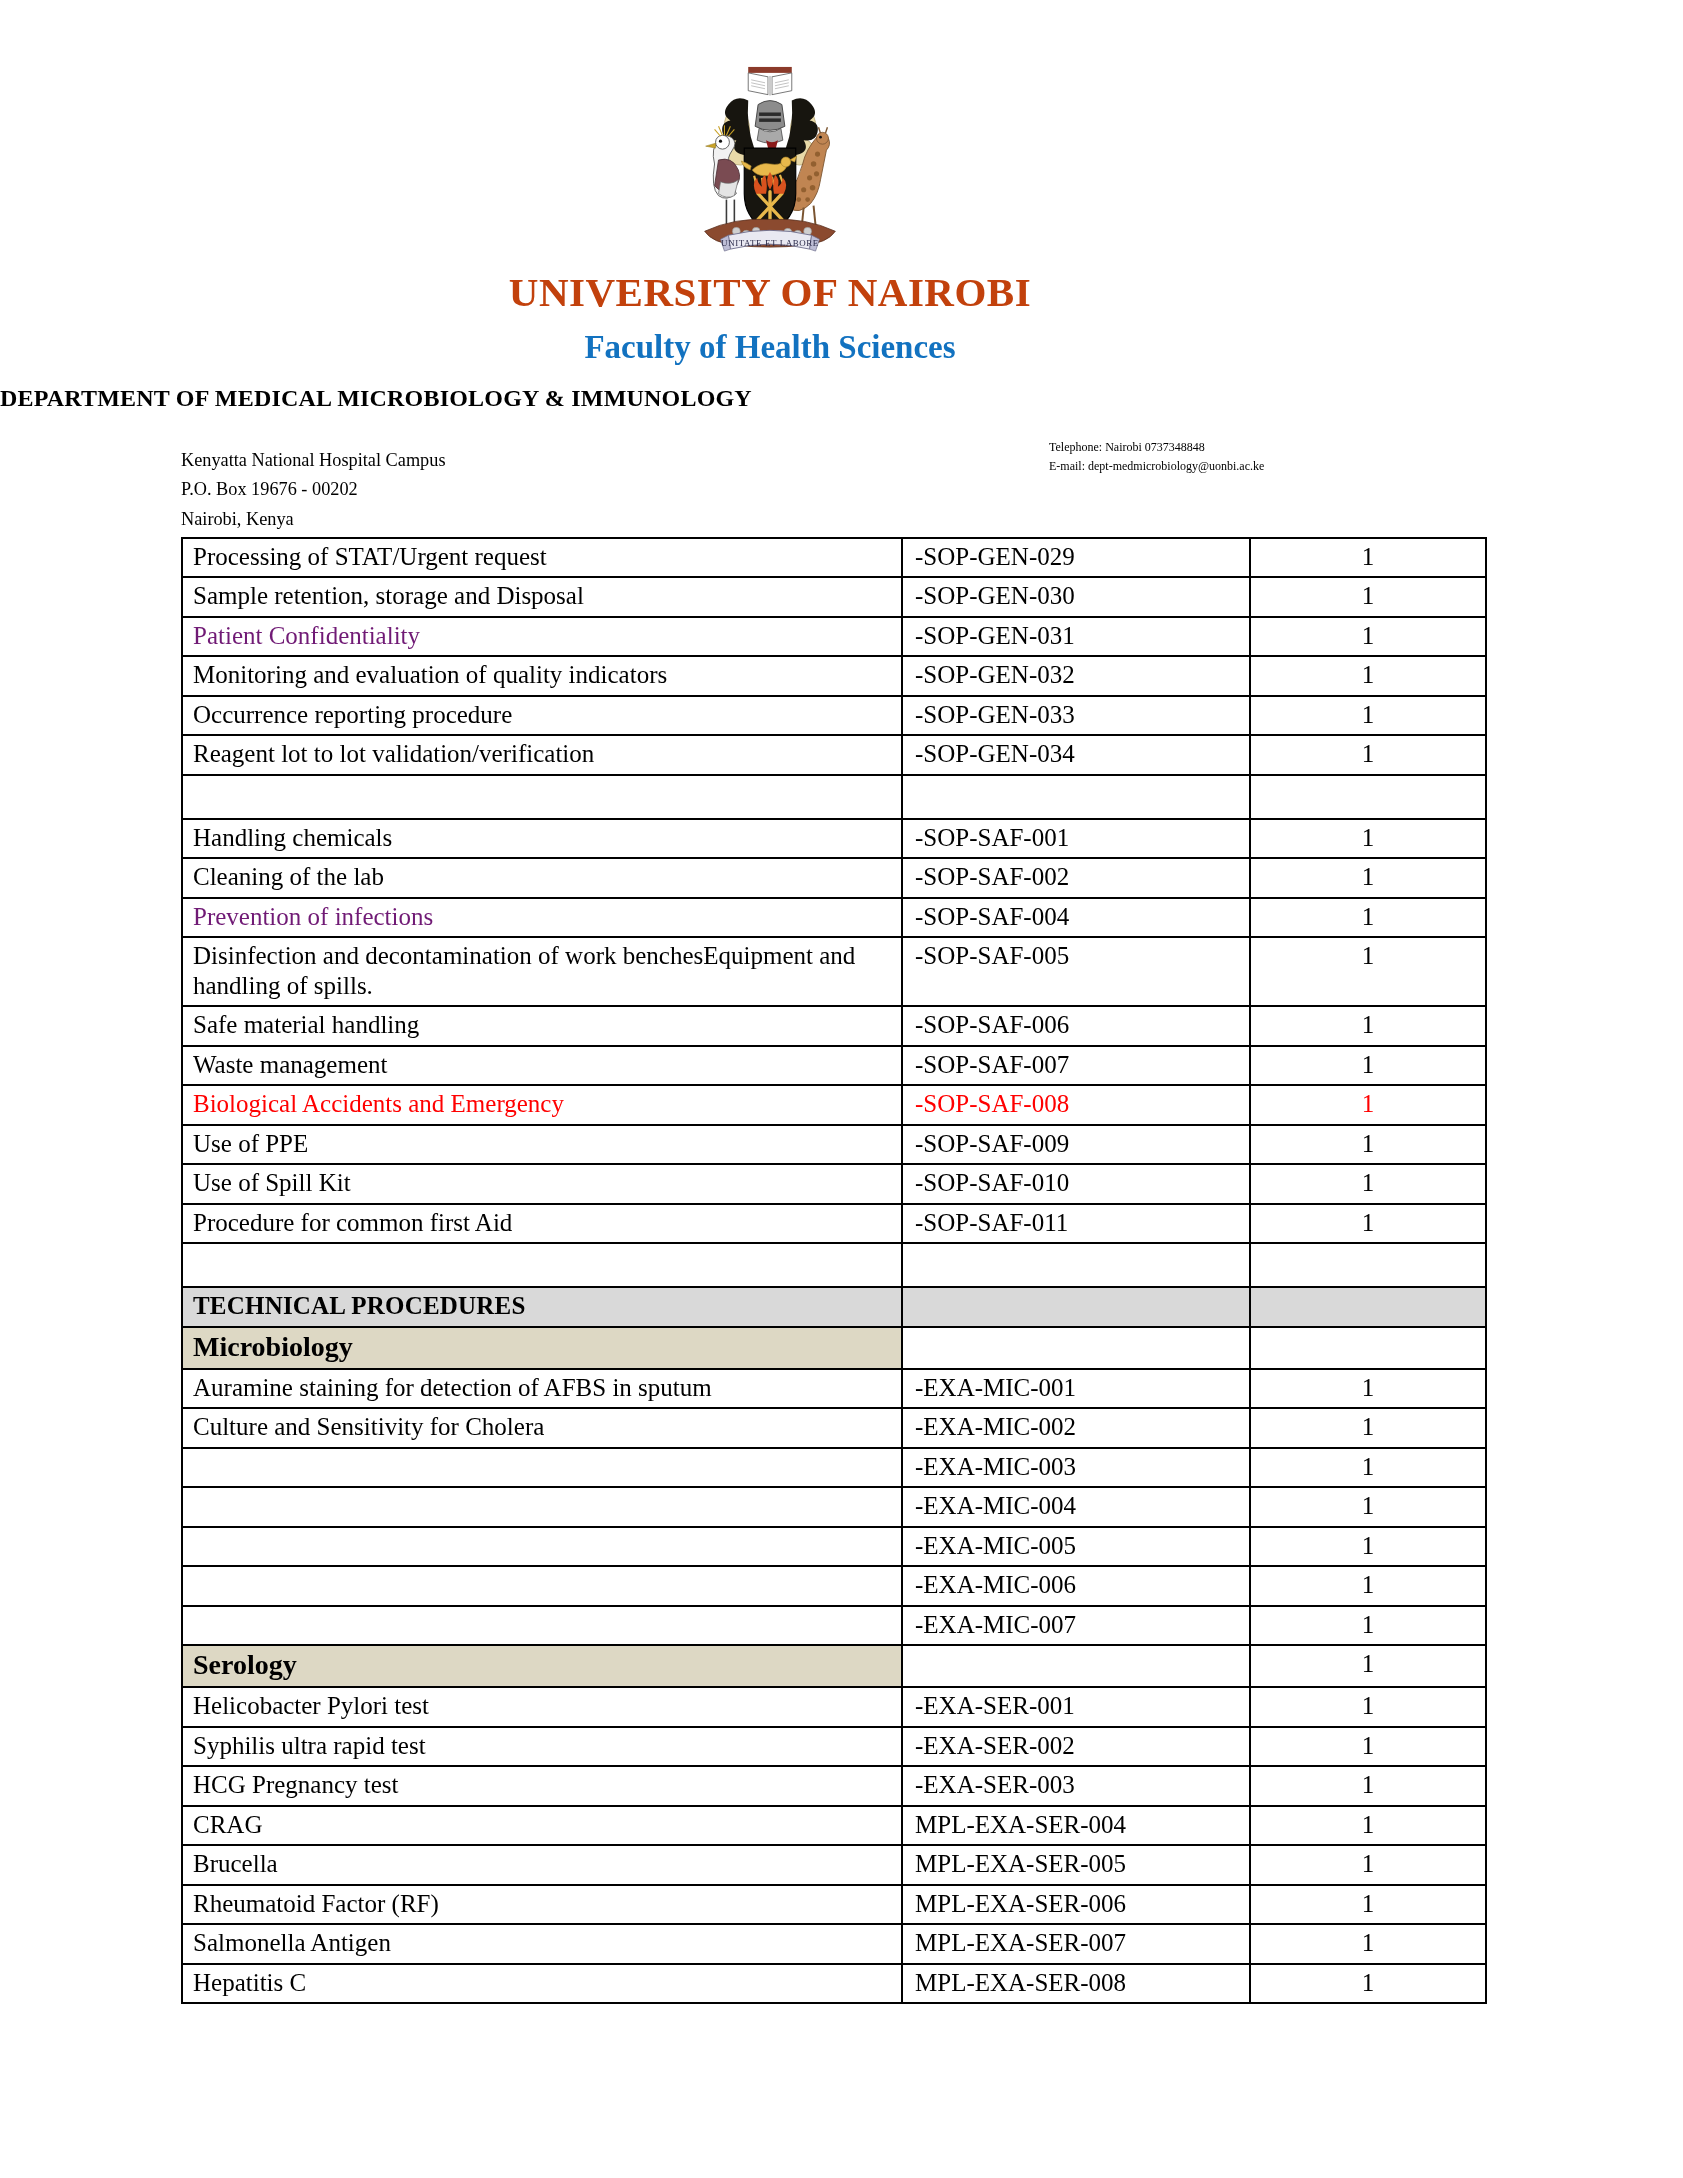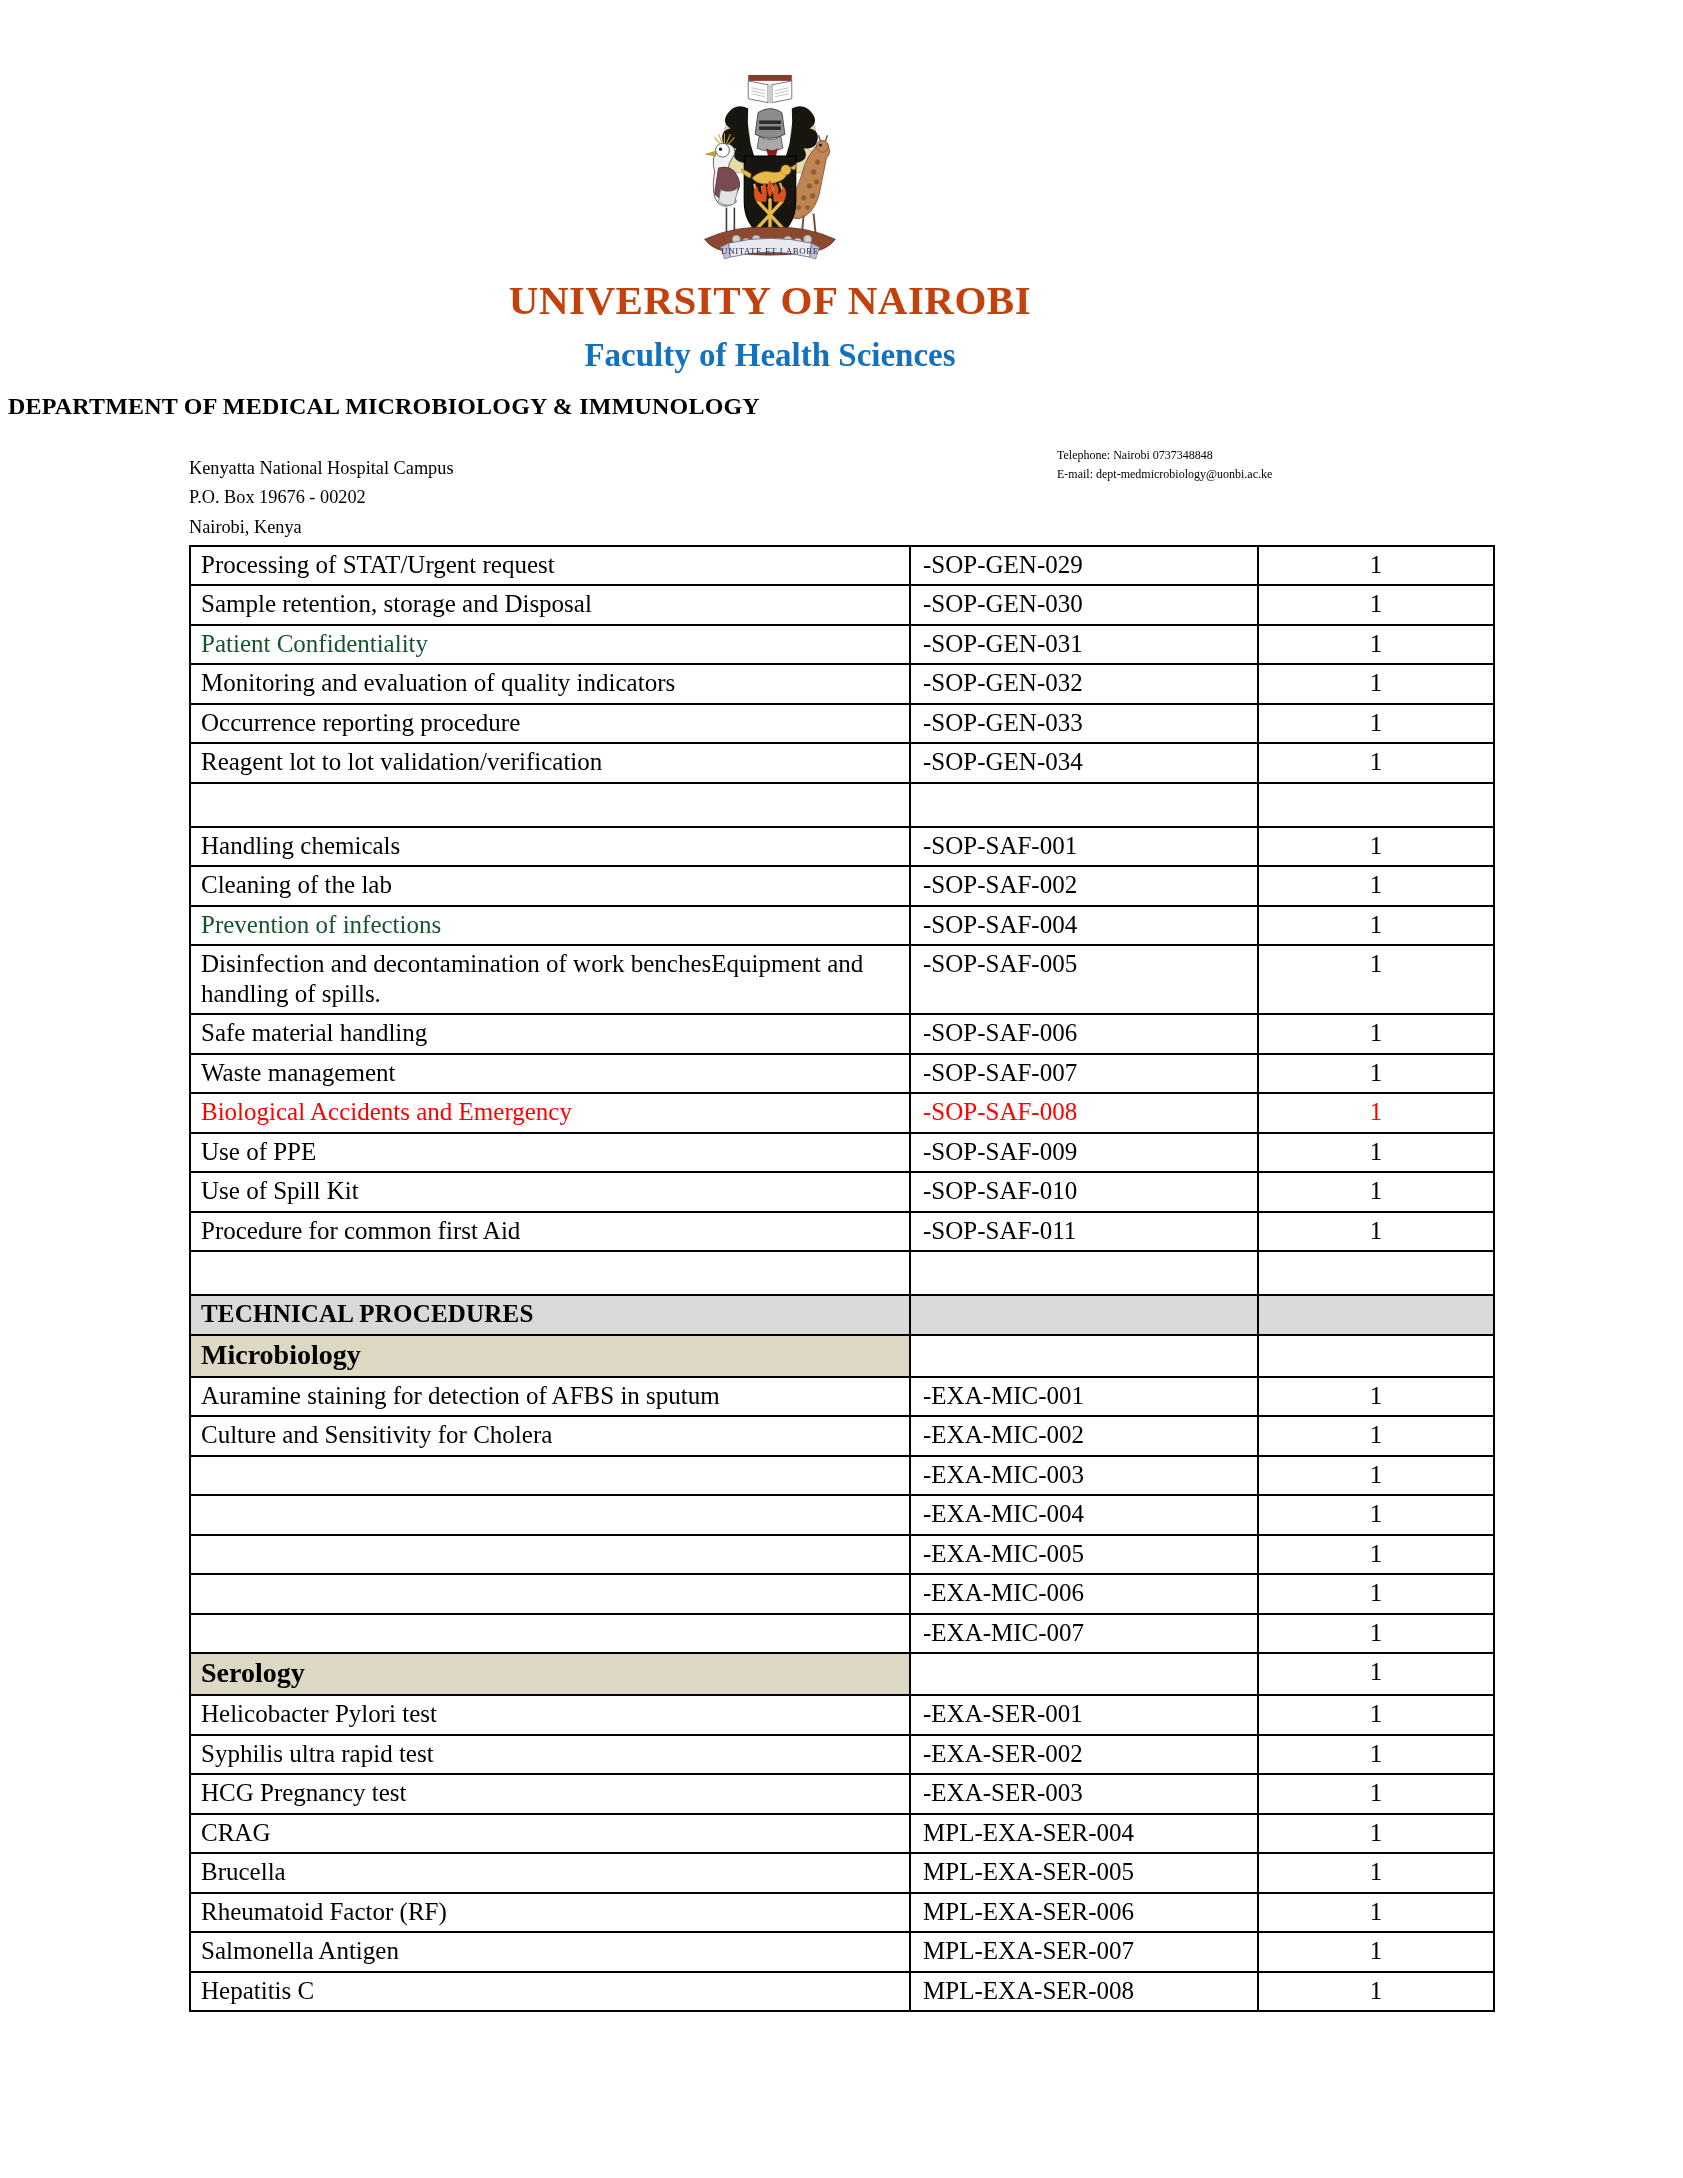--- a/index.html
+++ b/index.html
@@ -14,21 +14,21 @@
     color: #000000;
     position: relative;
     overflow: hidden;
   }
 
   .page {
     width: 1540px;
     height: 2178px;
     position: relative;
     box-sizing: border-box;
-    padding: 8px;
+    padding: 0;
   }
 
   
   .crest-wrap {
     width: 100%;
     display: flex;
     justify-content: center;
     padding-top: 61px;
   }
   .crest {
@@ -104,21 +104,21 @@
     overflow: hidden;
   }
   .col-name  { width: 720px; }
   .col-code  { width: 348px; }
   .col-count { width: 236px; text-align: center; }
 
   td.c-code { padding-left: 12px; }
   td.c-count { text-align: center; padding-left: 0; padding-right: 0; }
 
   tr.red td { color: #FF0000; }
-  td.red { color: #14532d; border-radius: 9px; }
+  td.red { color: #701a75; border-radius: 9px; }
 
   tr.blank td { height: 44px; }
 
   td.gray { background: #D9D9D9; font-weight: bold; letter-spacing: 0.2px; }
   td.beige {
     background: #DDD8C4;
     font-weight: bold;
     font-size: 28px;
     padding-top: 2px;
   }

